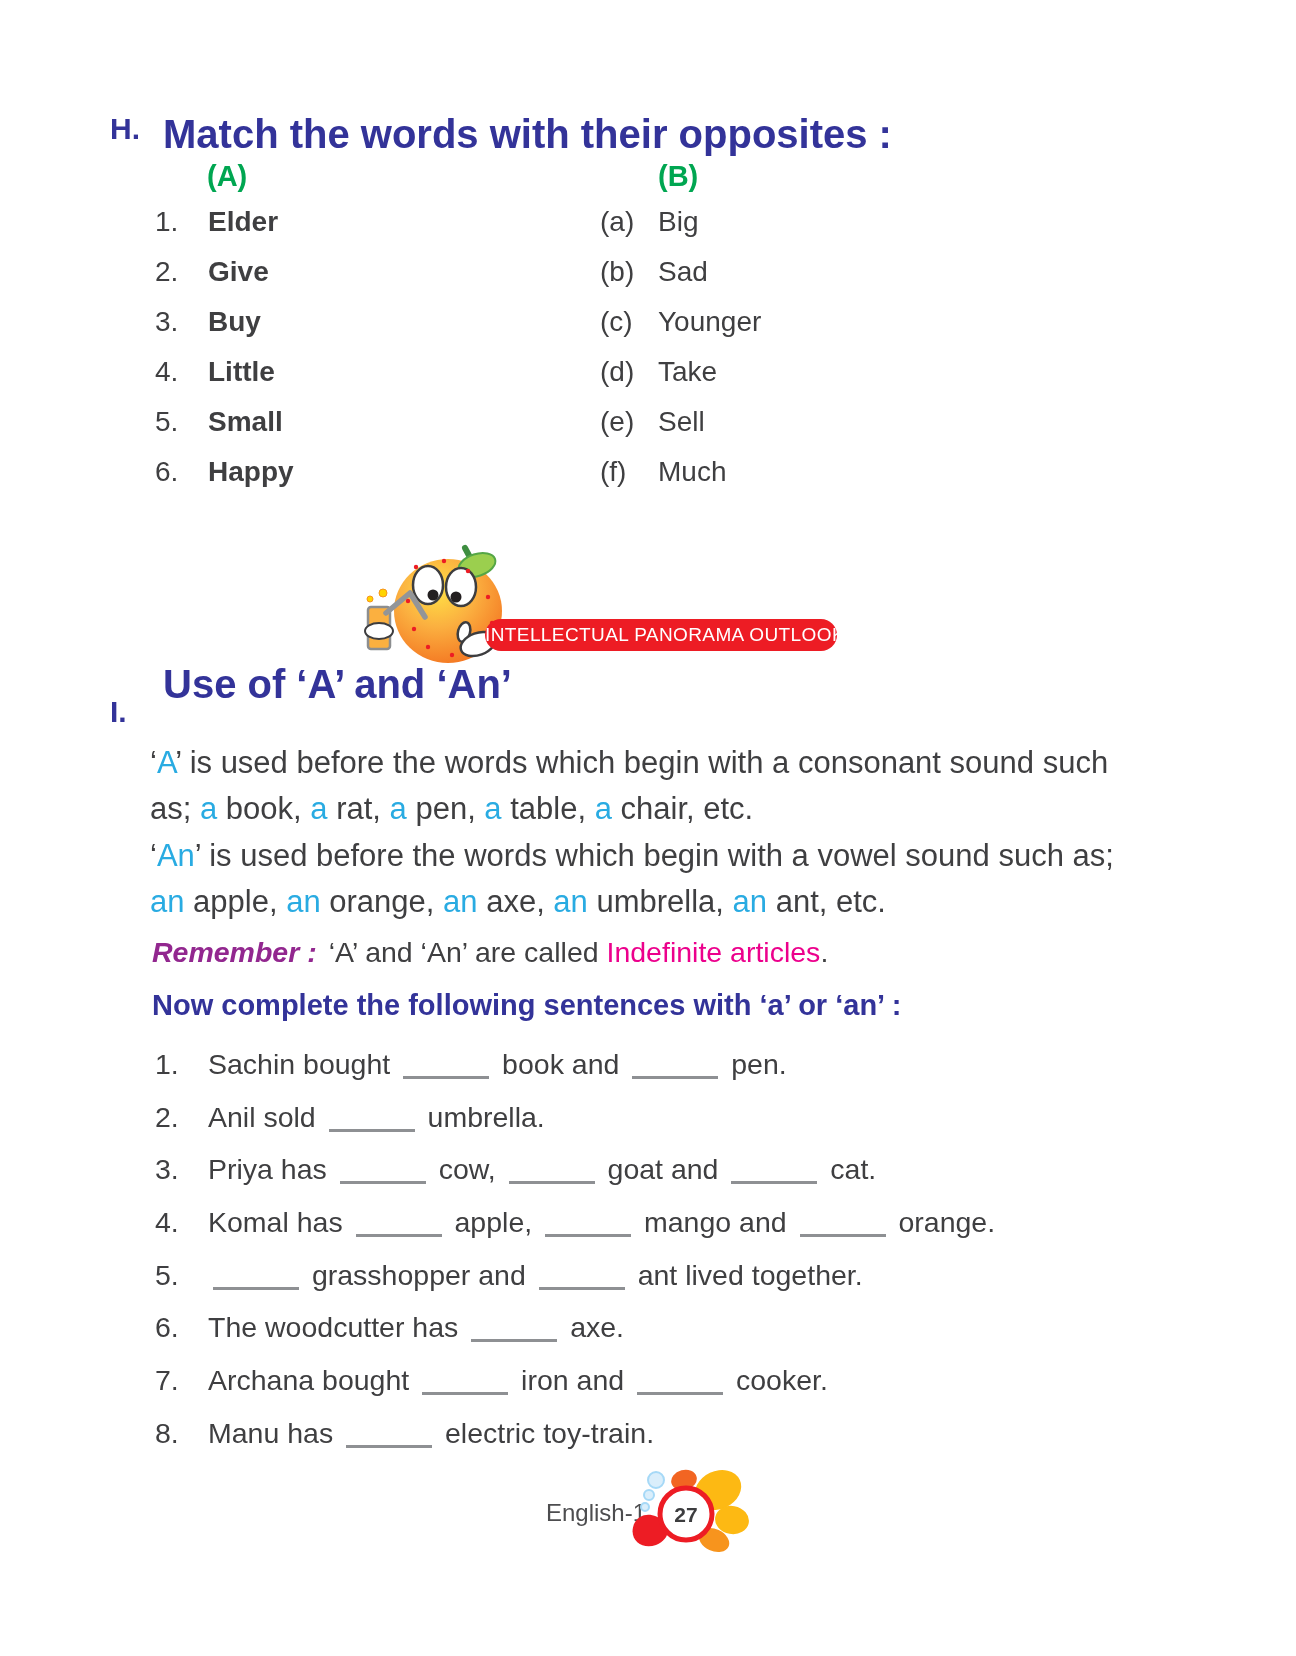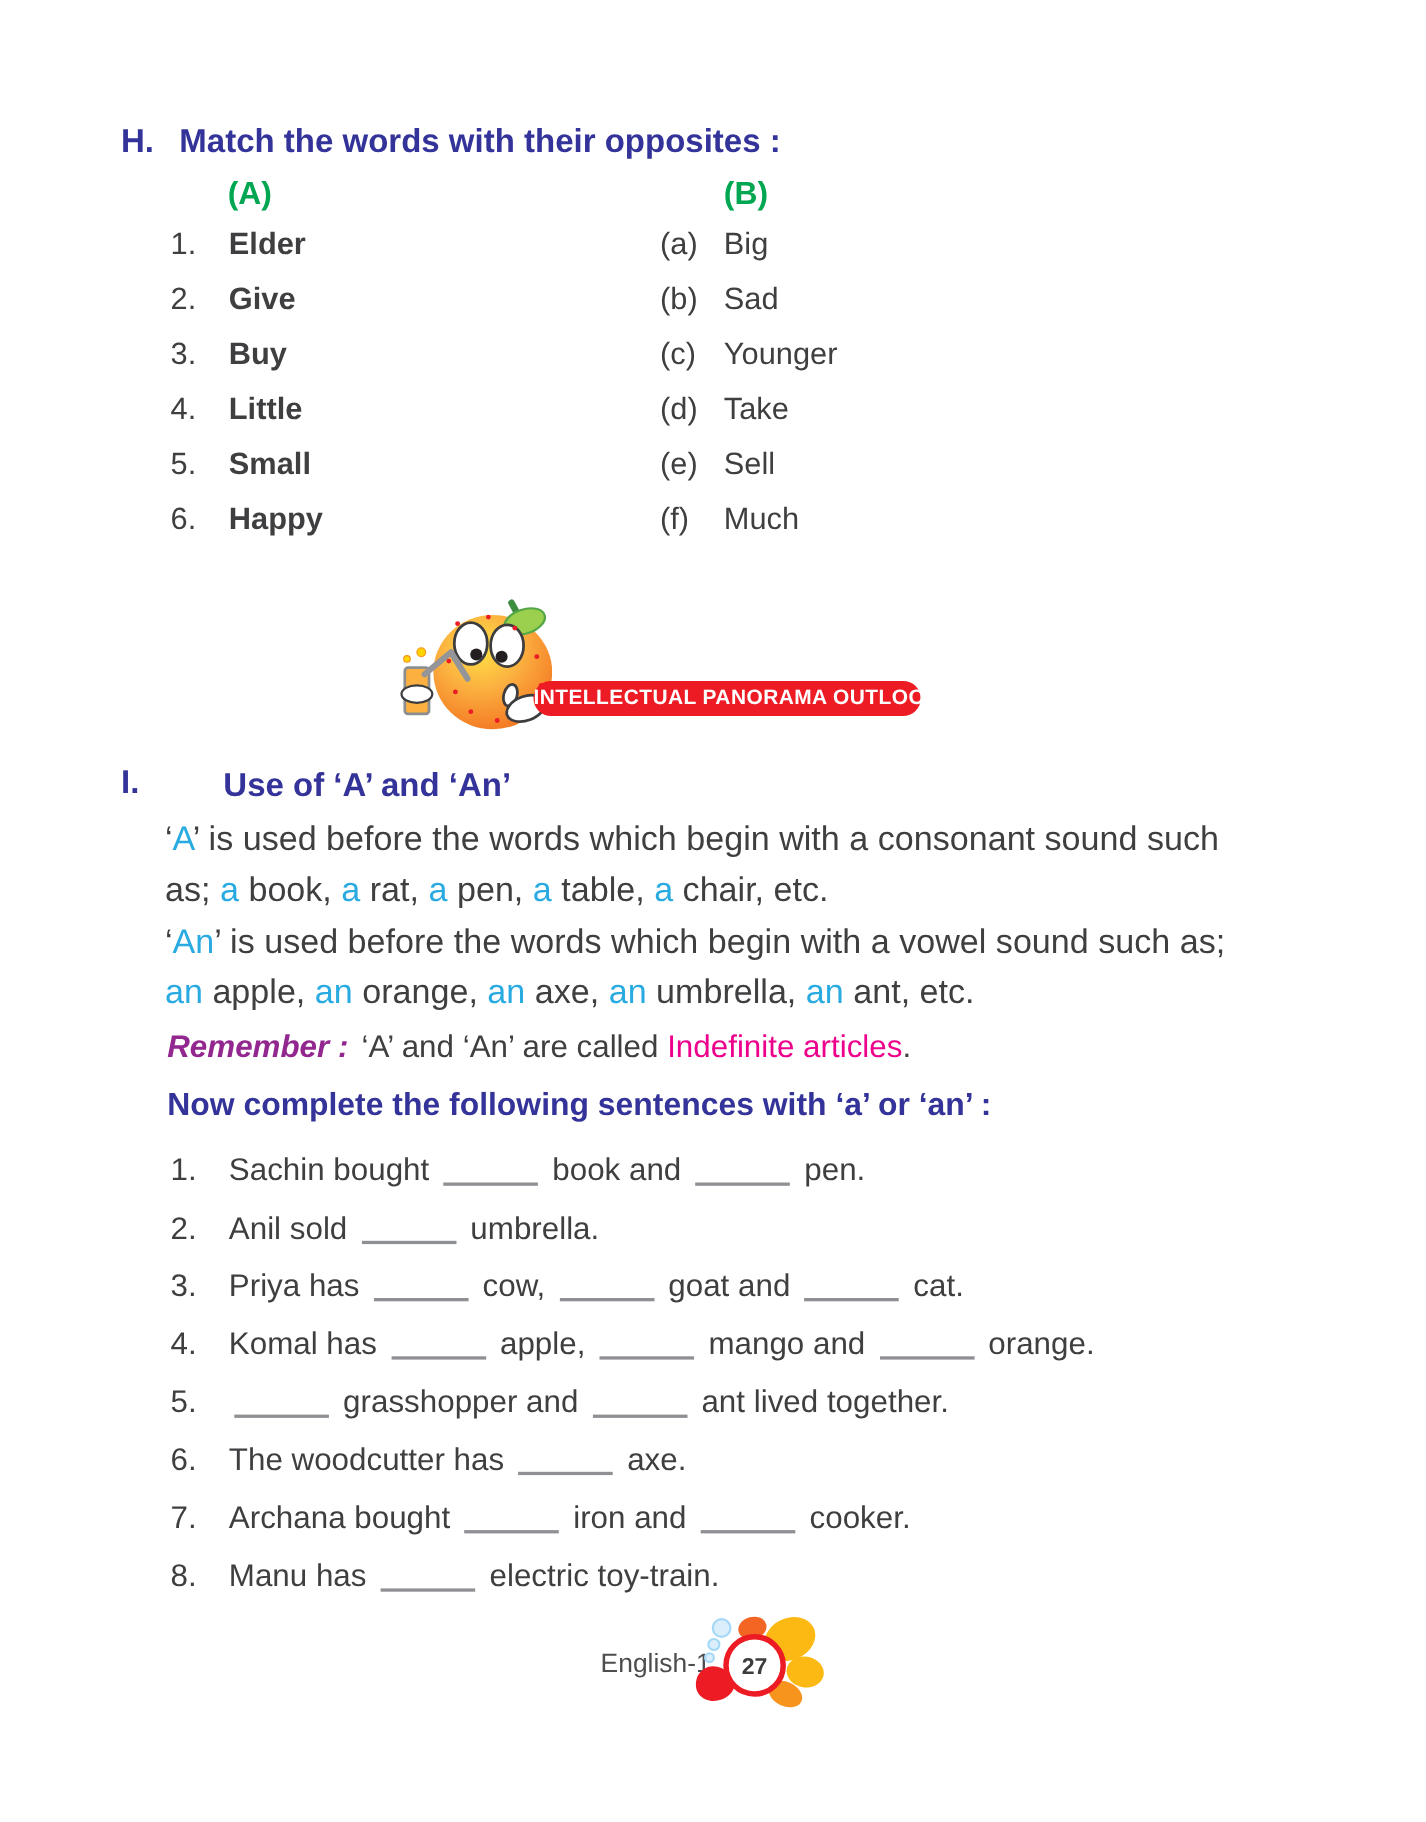--- a/index.html
+++ b/index.html
@@ -1,42 +1,42 @@
 <!DOCTYPE html>
 <html style="--blue: #333399; --logo_blue: #2b3990; --green: #00a651; --cyan: #29abe2; --pink: #ec008c; --purple: #92278f; --red: #ed1c24; --ink: #3f3f41; --blank: #8e9093; --orange: #f7941d; --yellow: #fdb913;"><head>
 <meta charset="utf-8">
 <style>
   html,body{margin:0;padding:0;background:#fff;}
   .page{position:relative;width:1296px;height:1656px;background:#ffffff;overflow:hidden;
         font-family:"Liberation Sans",sans-serif;color:var(--ink,#3f3f41);}
   
   .sec-letter{position:absolute;font-weight:bold;font-size:30px;color:var(--blue,#333399);}
-  .sec-title{position:absolute;font-weight:bold;font-size:30px;color:var(--blue,#333399);white-space:nowrap;}
+  .sec-title{position:absolute;font-weight:bold;font-size:40px;color:var(--blue,#333399);white-space:nowrap;}
   #h-letter{left:110px;top:112px;}
   #h-title{left:163px;top:112px;}
   .colhead{position:absolute;top:160px;font-weight:bold;font-size:29px;color:var(--green,#00a651);}
   #col-a{left:207px;}
   #col-b{left:658px;}
   #match-rows{position:absolute;left:0;top:203px;width:100%;}
   .mrow{position:relative;height:50px;}
   .mrow span{position:absolute;top:3px;font-size:28px;color:var(--ink,#3f3f41);white-space:nowrap;}
   .m-num{left:155px;}
   .m-left{left:208px;font-weight:bold;}
   .m-tag{left:600px;}
   .m-right{left:658px;}
   
   #mascot{position:absolute;left:356px;top:543px;width:146px;height:122px;}
   #logo-title{position:absolute;left:489px;top:568px;font-size:49px;font-weight:bold;
               color:var(--logo_blue,#2b3990);white-space:nowrap;letter-spacing:0.5px;}
   #logo-pill{position:absolute;left:485px;top:619px;width:352px;height:32px;background:var(--red,#ed1c24);
-             border-radius:16px;color:#ffffff;font-weight:bold;font-size:19px;line-height:32px;
+             border-radius:16px;color:#ffffff;font-weight:normal;font-size:19px;line-height:32px;
              text-align:center;letter-spacing:0.4px;white-space:nowrap;}
   
   #i-letter{left:110px;top:695px;}
-  #i-title{left:163px;top:698px;margin-left:40px;}
+  #i-title{left:163px;top:662px;}
   .pline{position:absolute;left:150px;font-size:31px;white-space:nowrap;}
   .pline:nth-of-type(1){top:745px;}
   .pline:nth-of-type(2){top:791px;}
   .pline:nth-of-type(3){top:838px;}
   .pline:nth-of-type(4){top:884px;}
   #remember{position:absolute;left:152px;top:936px;font-size:28.5px;white-space:nowrap;}
   .rem-label{color:var(--purple,#92278f);font-weight:bold;font-style:italic;margin-right:12px;margin-top:14px;}
   #instruction{position:absolute;left:152px;top:989px;font-size:29px;font-weight:bold;
                color:var(--blue,#333399);white-space:nowrap;}
   

